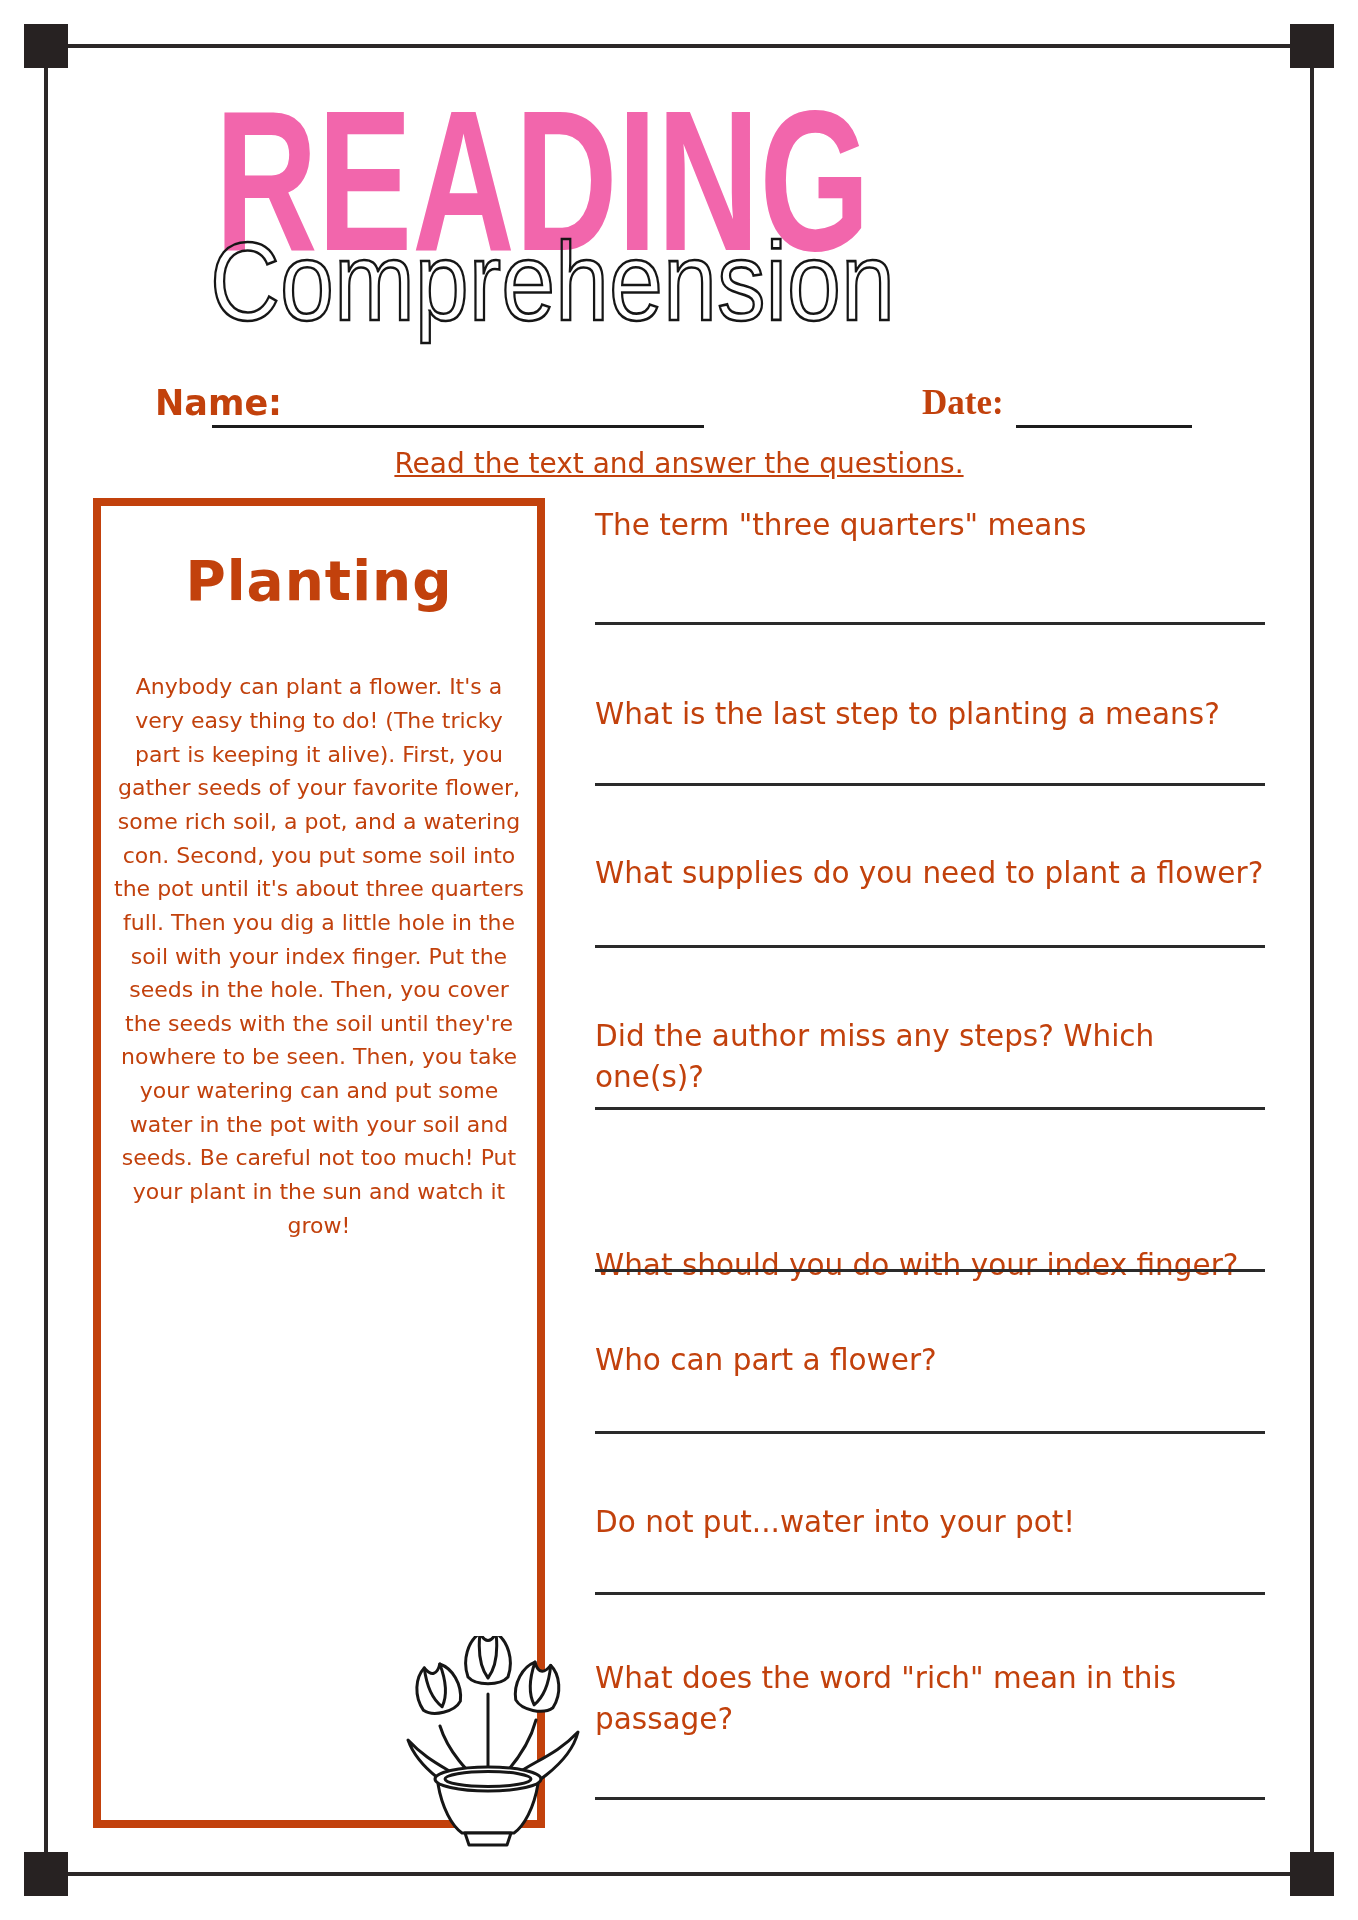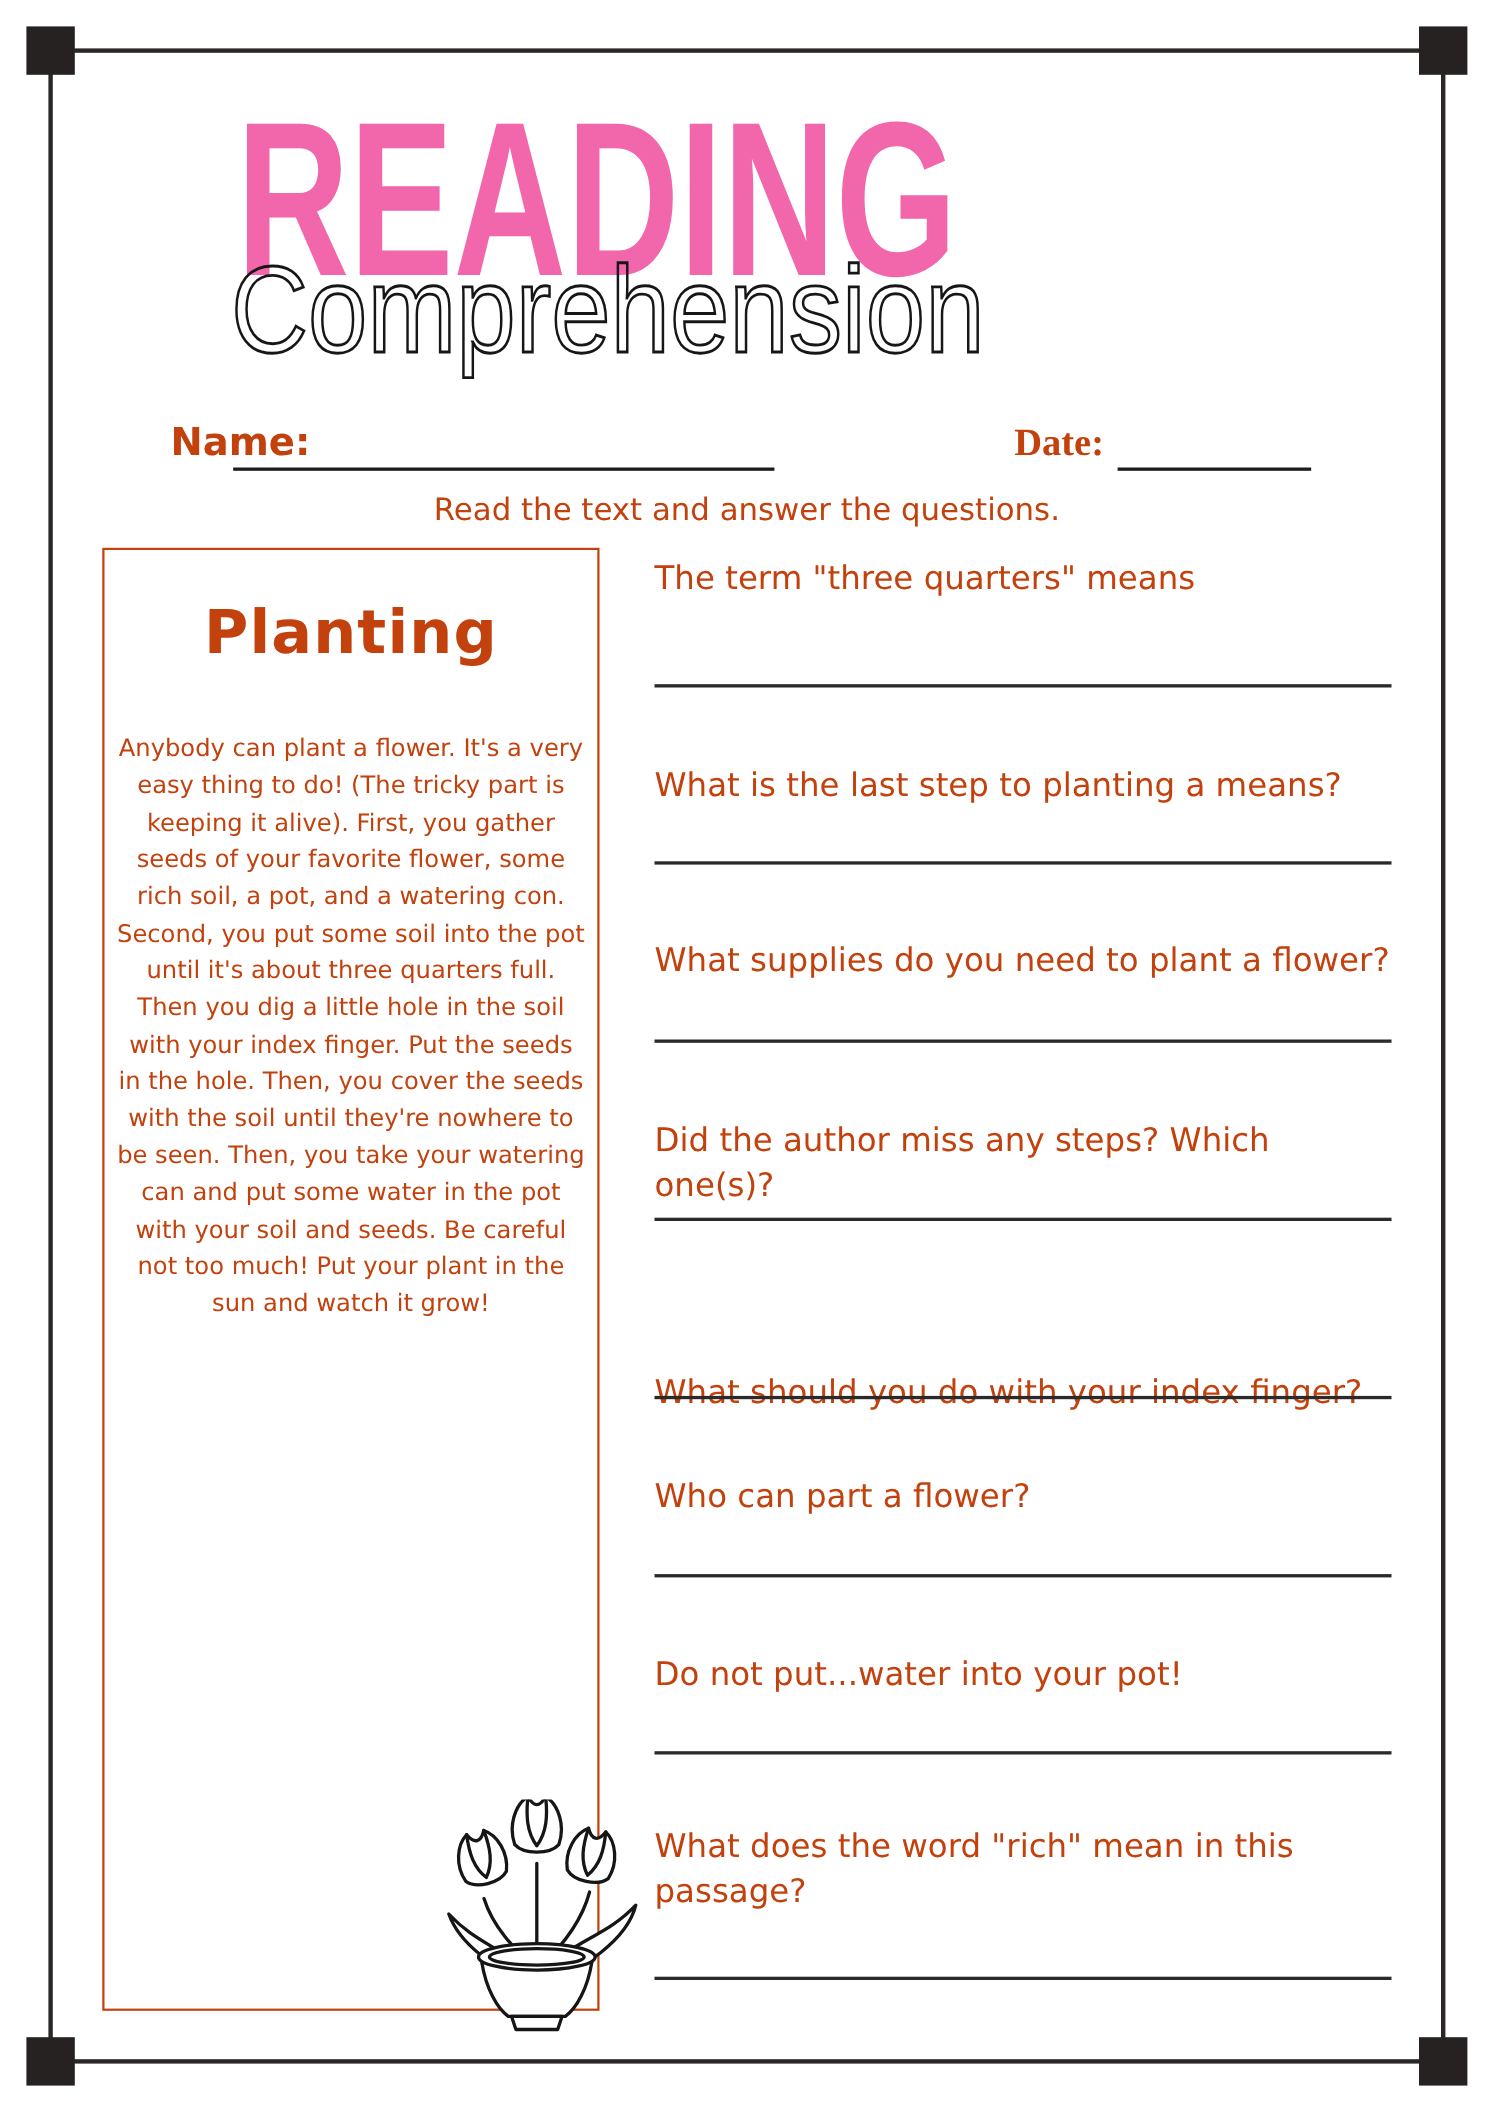--- a/index.html
+++ b/index.html
@@ -32,27 +32,27 @@
   
   .field-label{position:absolute;font-size:35px;font-weight:bold;letter-spacing:0px;}
   .name-label{left:123px;top:383px;margin-left:32px;}
   .date-label{left:922px;top:383px;font-family:Liberation Serif, serif;}
   .fill-line{position:absolute;border-bottom:3px solid #1c1c1c;height:0;}
   .name-line{left:212px;top:425px;width:492px;}
   .date-line{left:1016px;top:425px;width:176px;}
 
   .instruction{
     position:absolute;left:0;top:447px;width:1358px;
-    text-align:center;font-size:28px;font-weight:500;
+    text-align:center;font-size:28px;font-weight:500;text-decoration:underline;
   }
 
   
   .passage-box{
     position:absolute;left:93px;top:498px;width:452px;height:1330px;
-    border:2px solid #c2410c;box-sizing:border-box;
+    border:8px solid #c2410c;box-sizing:border-box;
   }
   .passage-title{
     margin-top:38px;text-align:center;
     font-size:55px;font-weight:bold;line-height:1.35;letter-spacing:1px;
   }
   .passage-body{
     margin-top:52px;padding:0 9px;
     text-align:center;font-size:22px;line-height:1.53;font-weight:500;
   }
 

